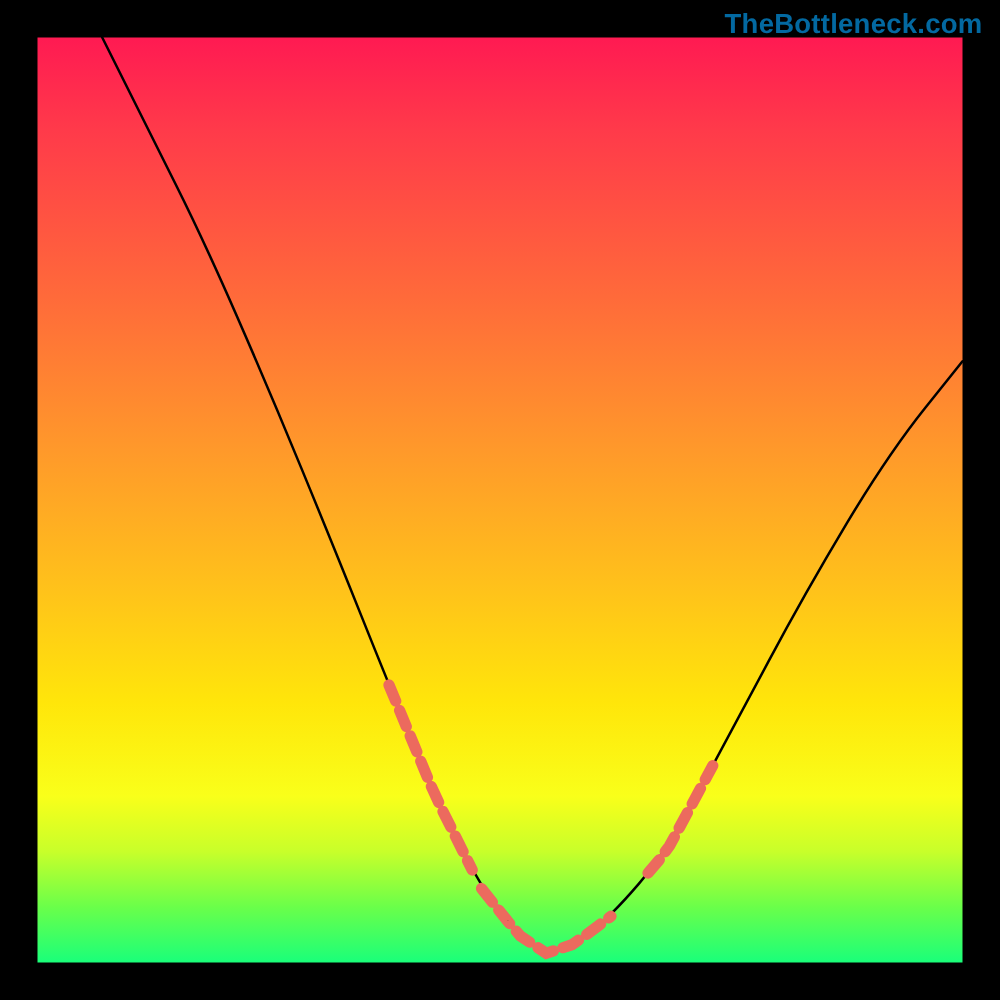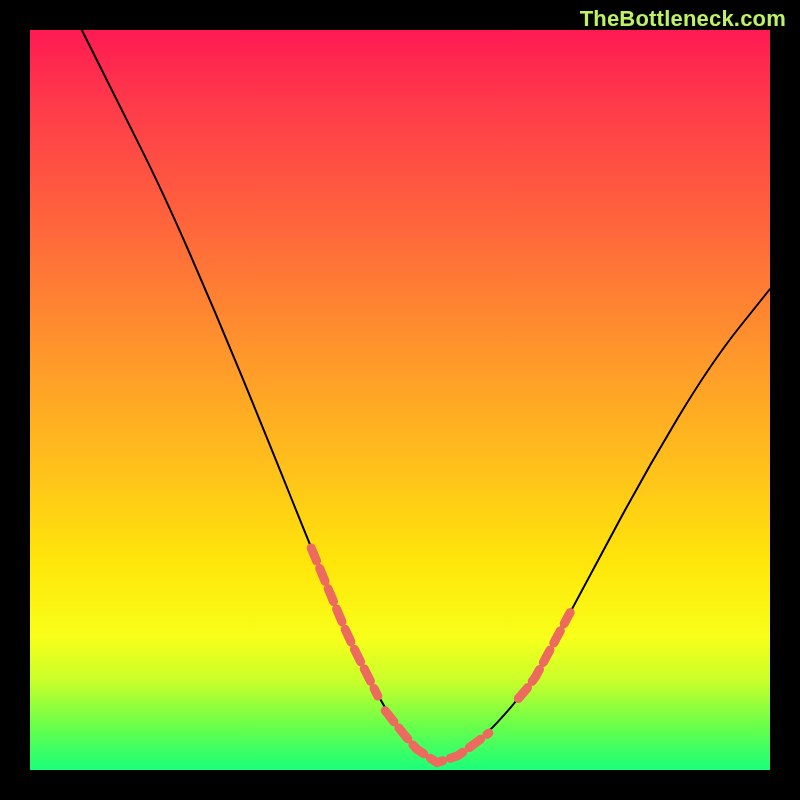--- a/index.html
+++ b/index.html
@@ -14,21 +14,21 @@
   .frame {
     position: relative;
     width: 800px;
     height: 800px;
     background: #000;
   }
   .watermark {
     position: absolute;
     top: 6px;
     right: 14px;
-    color: #bef264;
+    color: #0369a1;
     font-size: 22px;
     font-weight: bold;
     letter-spacing: 0.2px;
     z-index: 10;
     user-select: none;
   }
   .plot-area {
     position: absolute;
     left: 30px;
     top: 30px;

